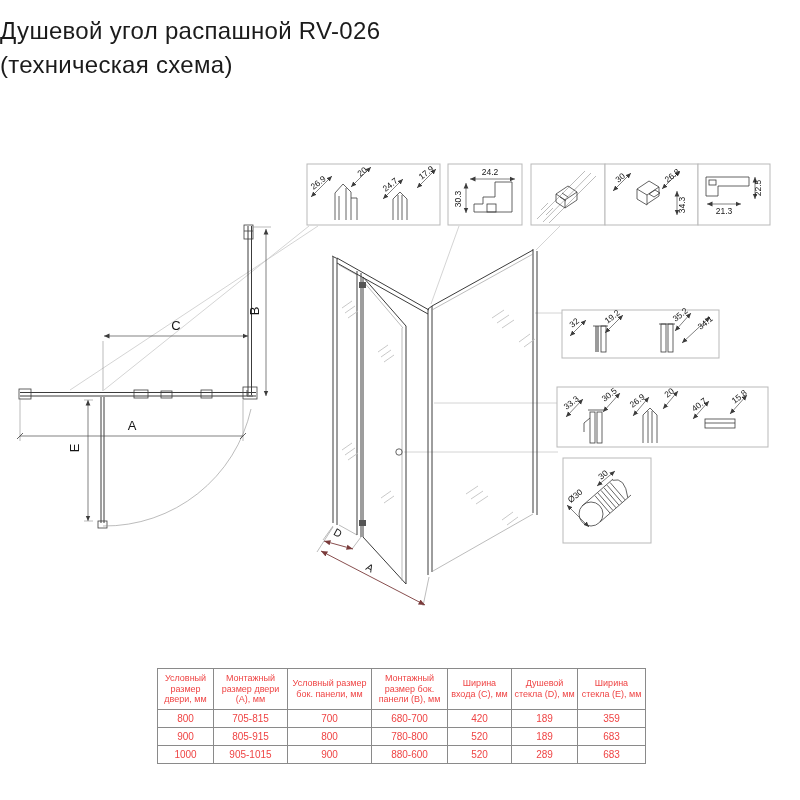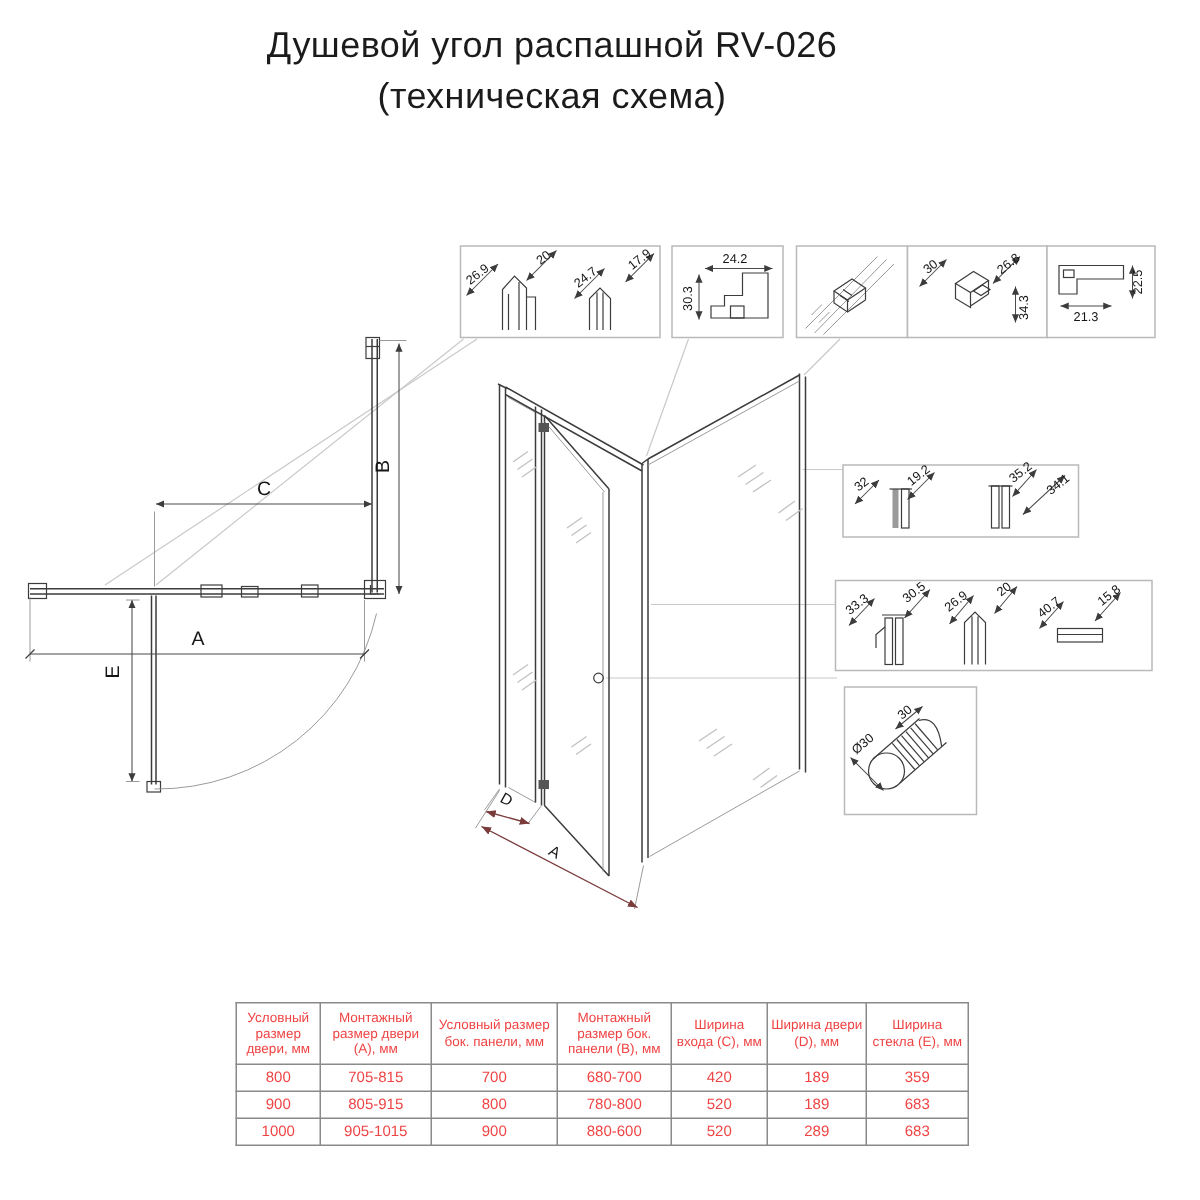--- a/index.html
+++ b/index.html
@@ -1,18 +1,18 @@
 <!DOCTYPE html>
 <html><head>
 <meta charset="utf-8">
 <style>
   html,body{margin:0;padding:0}
   body{width:800px;height:800px;position:relative;background:#fff;
        font-family:"Liberation Sans",sans-serif;overflow:hidden}
-  .title{position:absolute;top:14px;left:0;width:736px;text-align:center;
+  .title{position:absolute;top:14px;left:0;width:736px;text-align:left;
          font-size:24px;color:#1b1b1b;line-height:1.42;letter-spacing:.3px}
   svg.draw{position:absolute;left:0;top:0}
   .bx{stroke:#b9b9b9;stroke-width:1;fill:#fff}
   .ln{stroke:#3c3c3c;stroke-width:1;fill:none}
   .md{stroke:#3c3c3c;stroke-width:.8;fill:none}
   .tn{stroke:#8f8f8f;stroke-width:.6;fill:none}
   .ld{stroke:#c9c9c9;stroke-width:.8;fill:none}
   .dm{stroke:#4a4a4a;stroke-width:.7;fill:none}
   .dr{stroke:#7a3b3b;stroke-width:.9;fill:none}
   .gl{stroke:#c2c2c2;stroke-width:.9;fill:none}
@@ -253,21 +253,21 @@
         <col style="width:66px">
         <col style="width:68px">
     </colgroup>
     <thead>
       <tr>
         <th>Условный размер двери, мм</th>
         <th>Монтажный размер двери (А), мм</th>
         <th>Условный размер бок. панели, мм</th>
         <th>Монтажный размер бок. панели (В), мм</th>
         <th>Ширина входа (С), мм</th>
-        <th>Ширина двери (D), мм</th>
+        <th>Душевой стекла (D), мм</th>
         <th>Ширина стекла (Е), мм</th>
       </tr>
     </thead>
     <tbody>
       <tr>
         <td>800</td>
         <td>705-815</td>
         <td>700</td>
         <td>680-700</td>
         <td>420</td>

